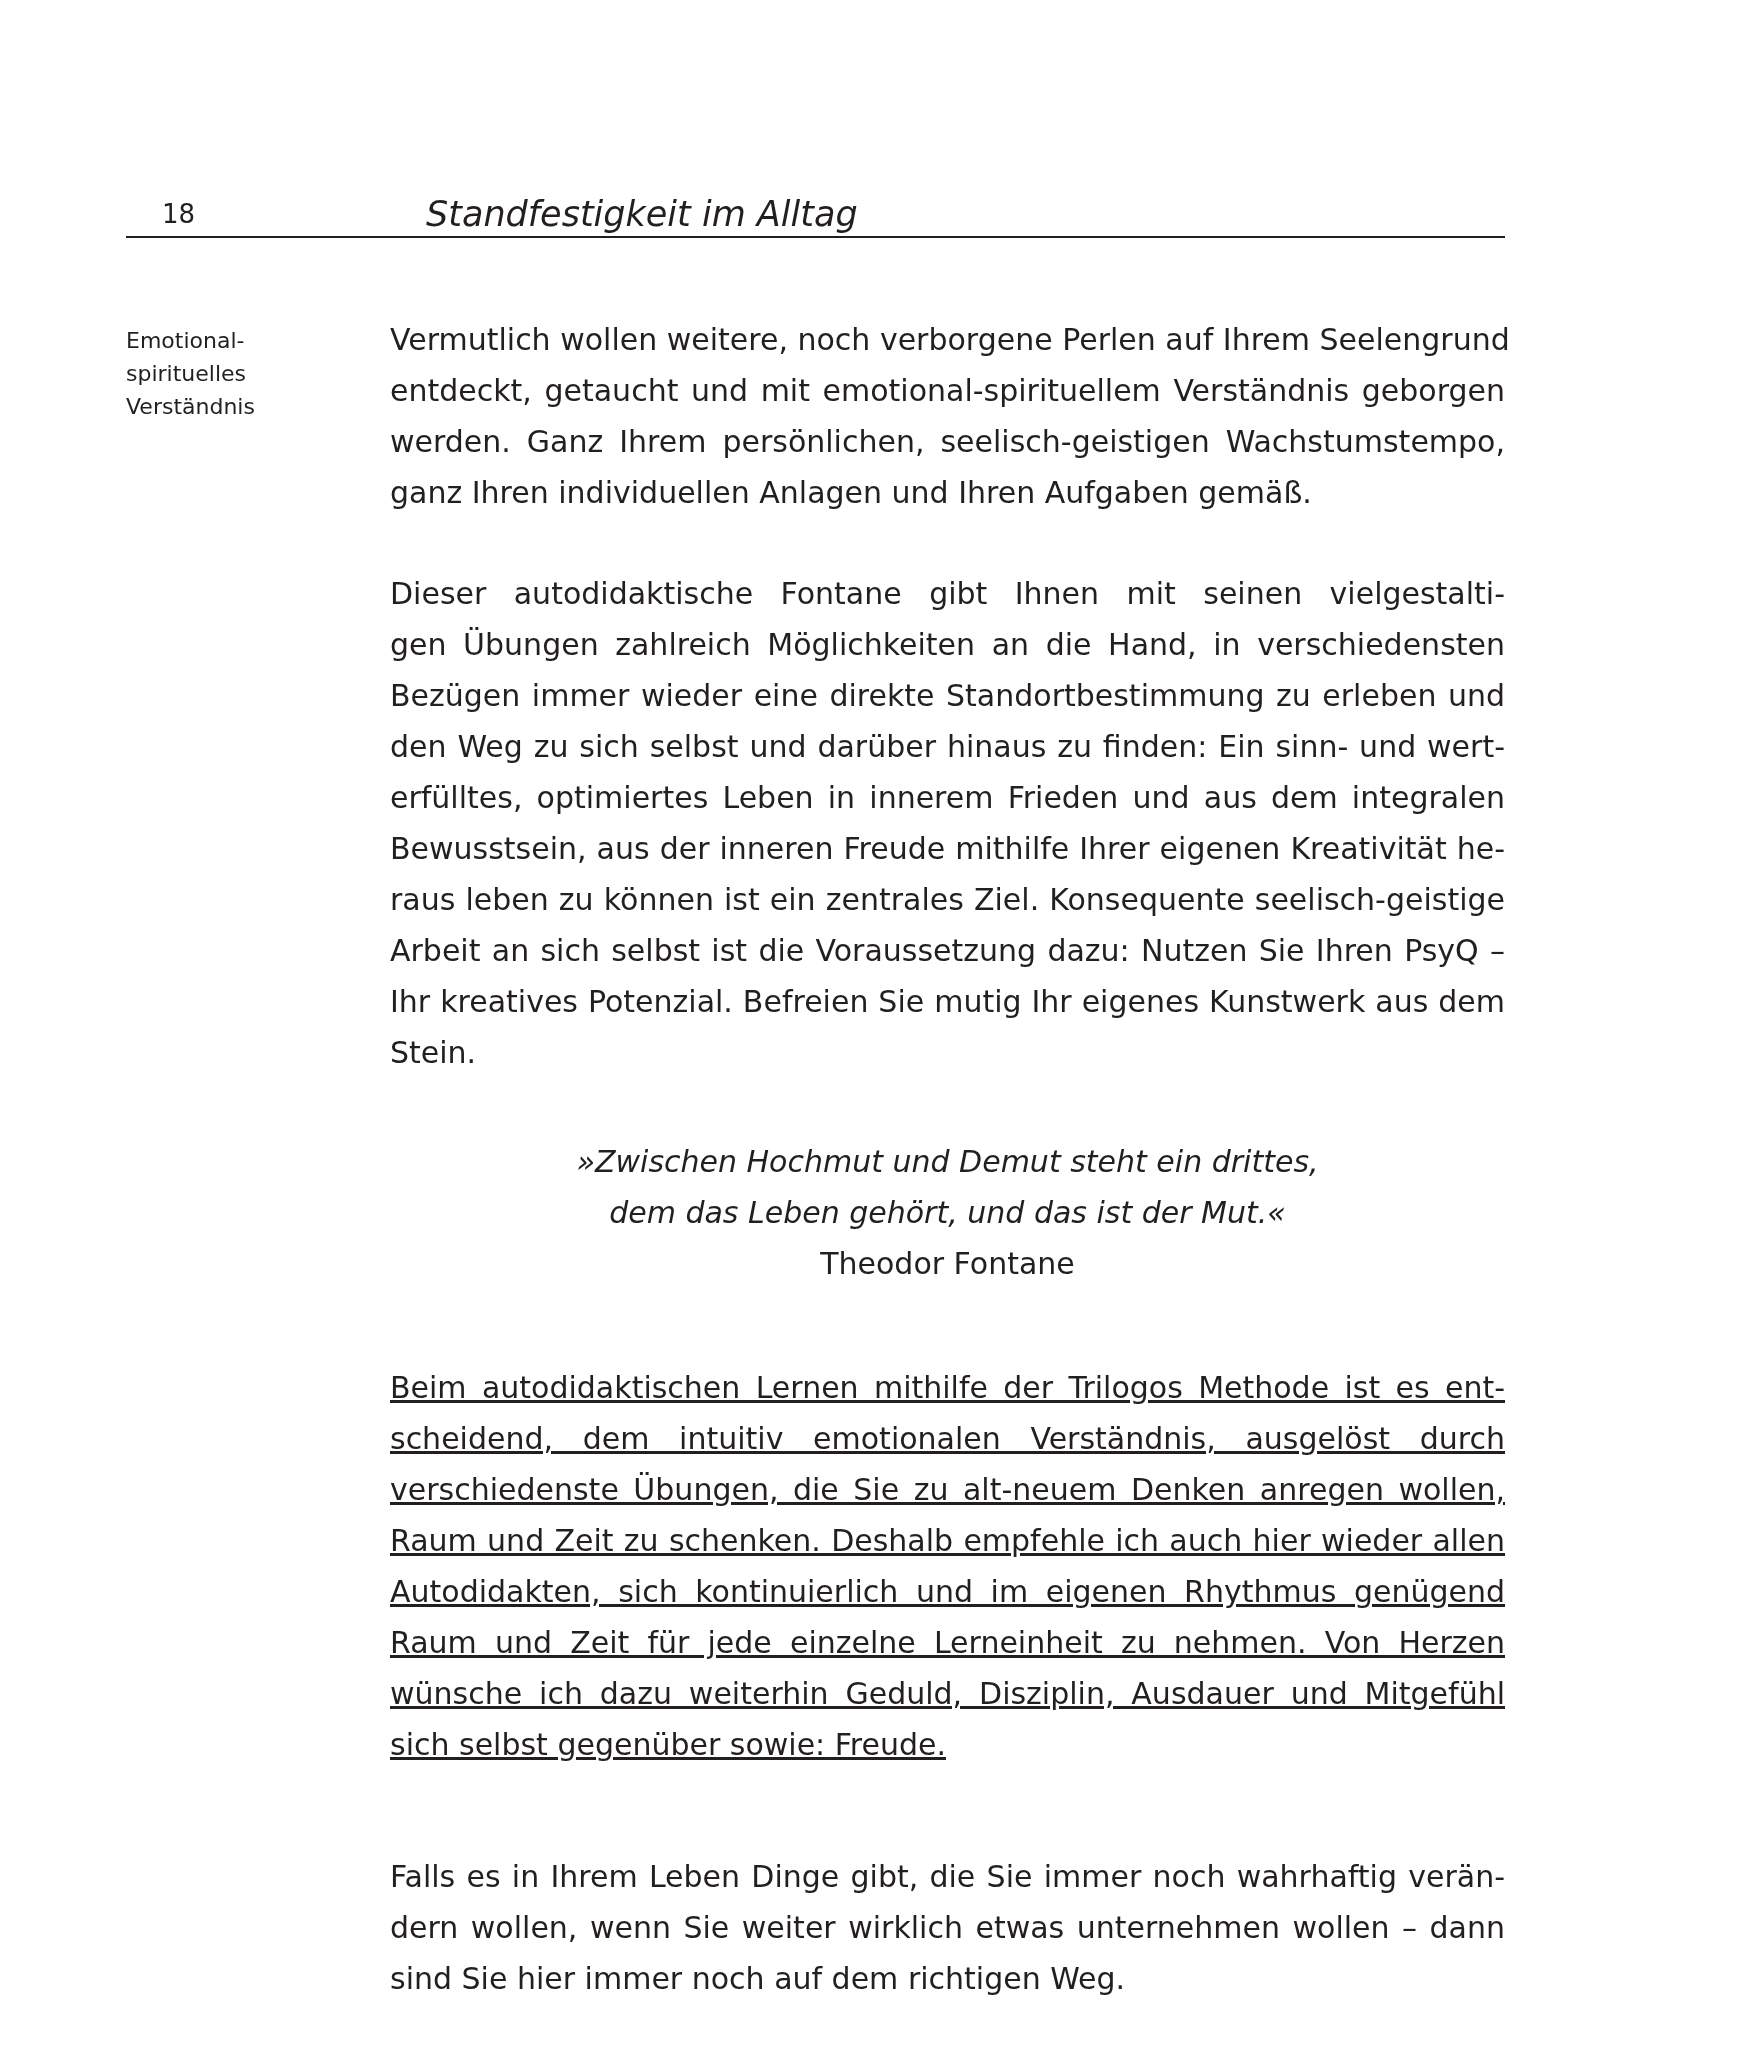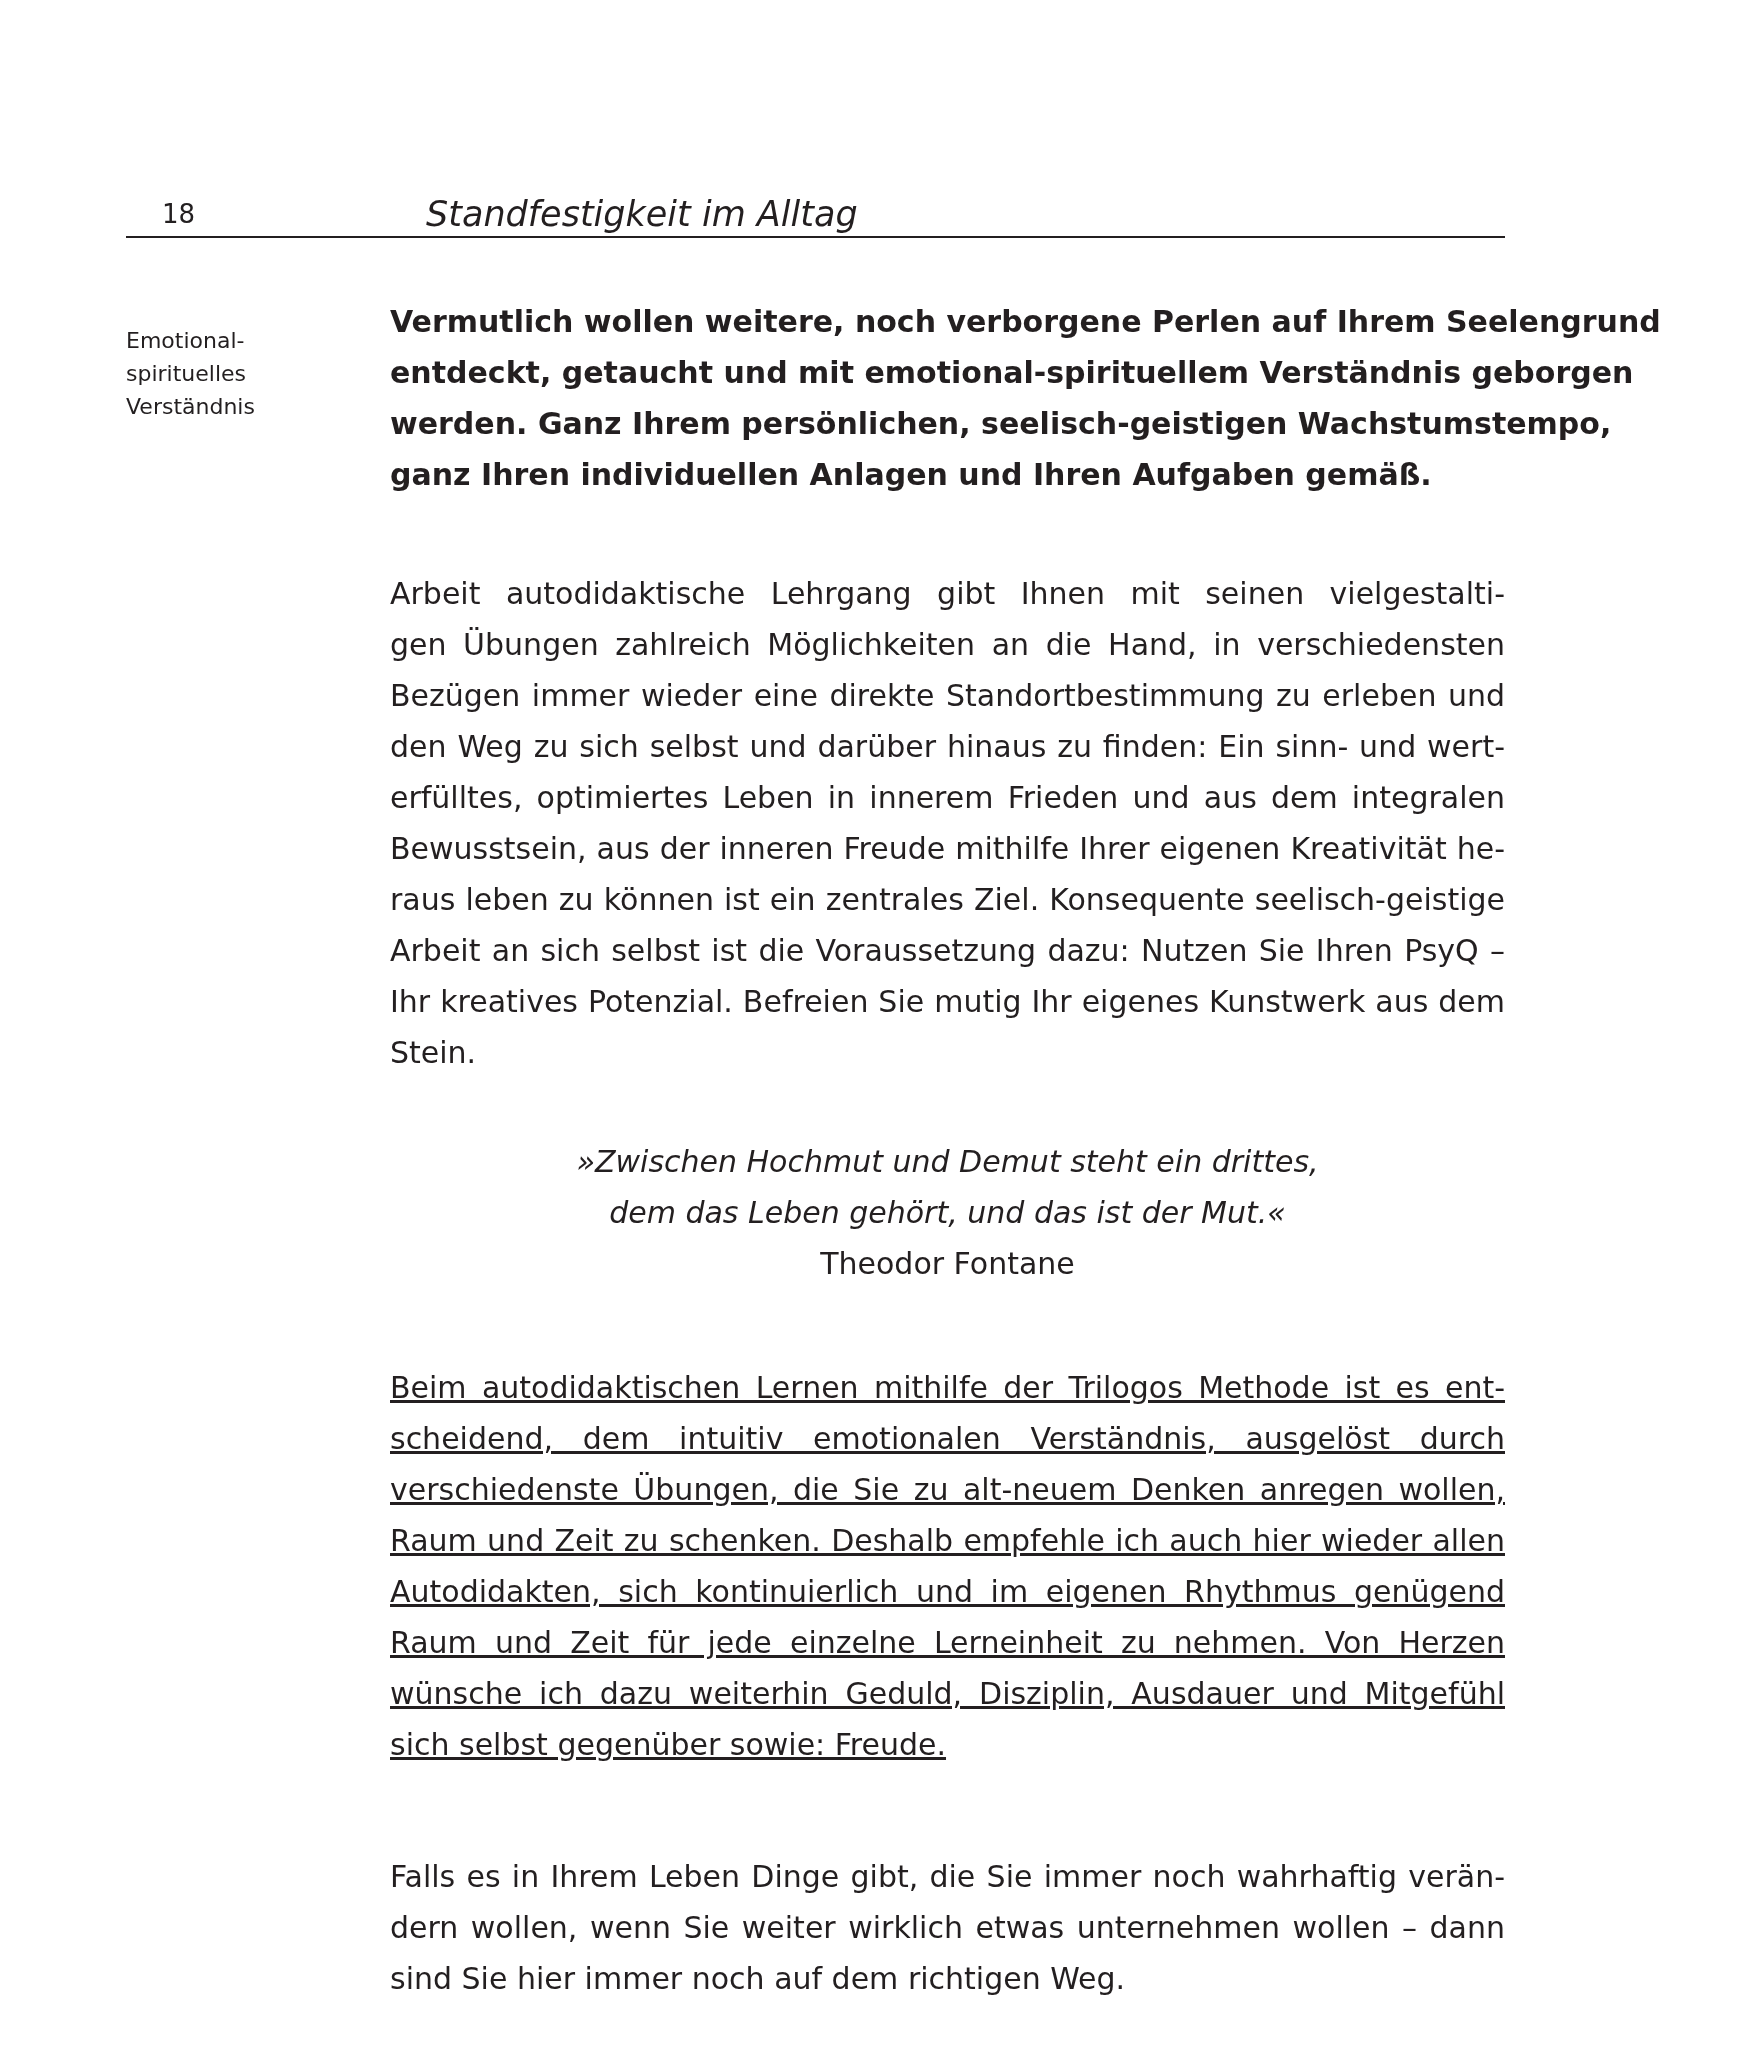--- a/index.html
+++ b/index.html
@@ -55,21 +55,21 @@
       position: absolute;
       left: 390px;
       width: 1115px;
       font-size: 30px;
       line-height: 51px;
       text-align: justify;
       margin: 0;
     }
     .body-text .ln { display: block; text-align: justify; text-align-last: justify; white-space: nowrap; }
     .body-text .ln.last { text-align-last: left; }
-    #para-1 { top: 296px; font-weight: bold; }
+    #para-1 { top: 314px; }
     #para-2 { top: 568px; }
     #para-3 { top: 1362px; text-decoration: underline; }
     #para-4 { top: 1851px; }
     .quote {
       position: absolute;
       left: 390px;
       width: 1115px;
       top: 1136px;
       text-align: center;
       font-size: 30px;
@@ -94,21 +94,21 @@
 </div>
 
 <p class="body-text" id="para-1">
   <span class="ln">Vermutlich wollen weitere, noch verborgene Perlen auf Ihrem Seelengrund</span>
   <span class="ln">entdeckt, getaucht und mit emotional-spirituellem Verständnis geborgen</span>
   <span class="ln">werden. Ganz Ihrem persönlichen, seelisch-geistigen Wachstumstempo,</span>
   <span class="ln last">ganz Ihren individuellen Anlagen und Ihren Aufgaben gemäß.</span>
 </p>
 
 <p class="body-text" id="para-2">
-  <span class="ln">Arbeit autodidaktische Lehrgang gibt Ihnen mit seinen vielgestalti-</span>
+  <span class="ln">Dieser autodidaktische Fontane gibt Ihnen mit seinen vielgestalti-</span>
   <span class="ln">gen Übungen zahlreich Möglichkeiten an die Hand, in verschiedensten</span>
   <span class="ln">Bezügen immer wieder eine direkte Standortbestimmung zu erleben und</span>
   <span class="ln">den Weg zu sich selbst und darüber hinaus zu finden: Ein sinn- und wert-</span>
   <span class="ln">erfülltes, optimiertes Leben in innerem Frieden und aus dem integralen</span>
   <span class="ln">Bewusstsein, aus der inneren Freude mithilfe Ihrer eigenen Kreativität he-</span>
   <span class="ln">raus leben zu können ist ein zentrales Ziel. Konsequente seelisch-geistige</span>
   <span class="ln">Arbeit an sich selbst ist die Voraussetzung dazu: Nutzen Sie Ihren PsyQ –</span>
   <span class="ln">Ihr kreatives Potenzial. Befreien Sie mutig Ihr eigenes Kunstwerk aus dem</span>
   <span class="ln last">Stein.</span>
 </p>

